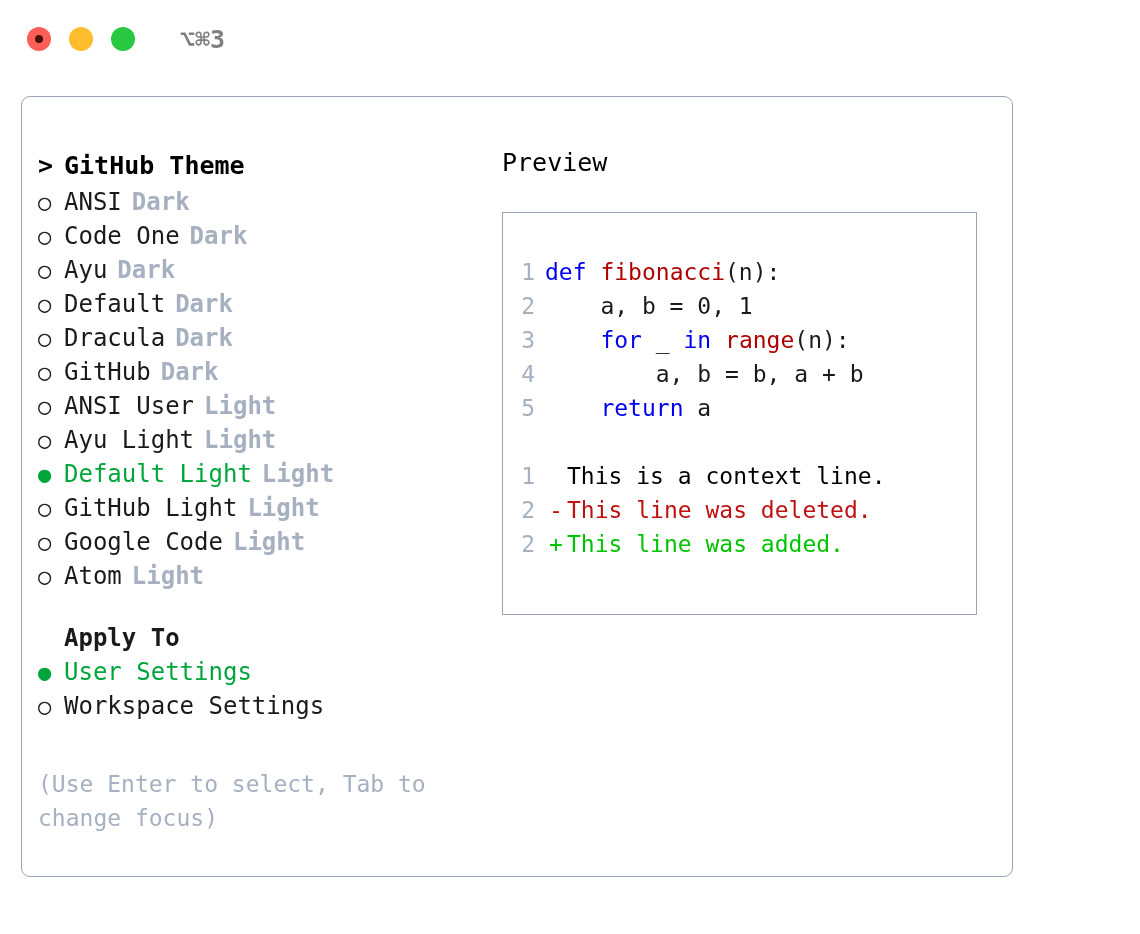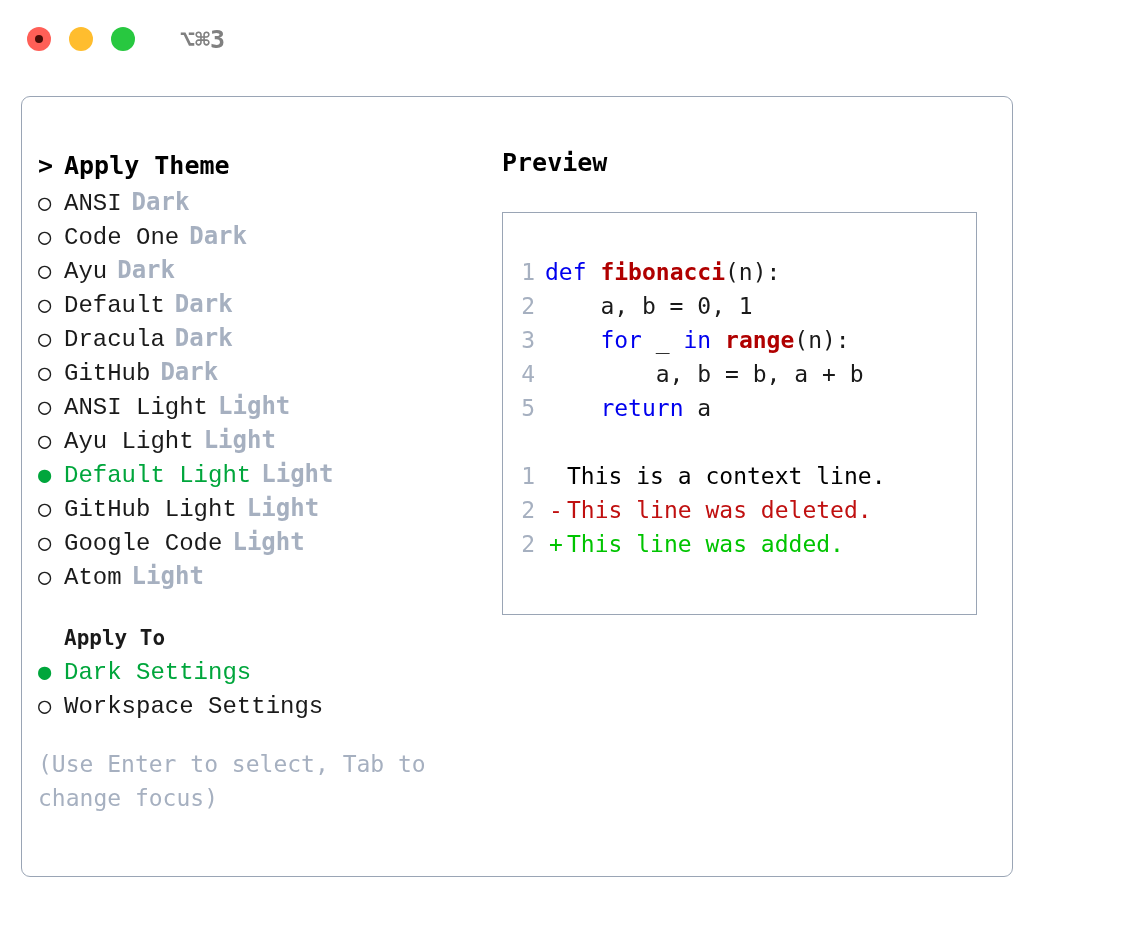--- a/index.html
+++ b/index.html
@@ -103,21 +103,21 @@
   }
   .bullet {
     display: inline-block;
     width: 26px;
     flex: 0 0 26px;
     text-align: left;
     font-size: 22px;
     color: #202020;
   }
   .bullet.sel { color: #00a63c; }
-  .row-label { color: #1a1a1a; font-family: Liberation Mono, monospace; }
+  .row-label { color: #1a1a1a; }
   .row.selected .row-label { color: #00a63c; }
   .row-tag {
     color: #a6b0c0;
     margin-left: 10px;
     font-weight: bold;
   }
 
   .heading {
     display: flex;
     align-items: baseline;
@@ -133,51 +133,51 @@
     width: 26px;
     flex: 0 0 26px;
   }
 
   .section-gap { height: 28px; }
 
   .subheading {
     display: flex;
     align-items: baseline;
     height: 34px;
-    font-size: 21px;
+    font-size: 24px;
     line-height: 34px;
     font-weight: bold;
     color: #1a1a1a;
     white-space: pre;
   }
   .subheading .spacer {
     display: inline-block;
     width: 26px;
     flex: 0 0 26px;
   }
 
   .hint {
-    margin-top: 24px;
+    margin-top: 44px;
     width: 400px;
     font-size: 23px;
     line-height: 34px;
     color: #a6b0c0;
   }
 
   
   .right-col {
     position: absolute;
     left: 480px;
     top: 50px;
     width: 500px;
   }
   .preview-title {
     font-size: 25px;
     line-height: 32px;
-    font-weight: bold;
+    font-weight: normal;
     color: #000000;
   }
   .preview-box {
     margin-top: 33px;
     width: 475px;
     height: 403px;
     border: 1.5px solid #9aa5b5;
     background: #ffffff;
     box-sizing: border-box;
     padding: 42px 0 0 0;
@@ -195,21 +195,21 @@
     flex: 0 0 42px;
     width: 42px;
     text-align: right;
     color: #a6b0c0;
     padding-right: 10px;
     box-sizing: border-box;
   }
   .code-text { color: #1a1a1a; }
 
   .kw  { color: #0000ee; text-align: right; }
-  .fn  { color: #b00000; font-weight: bold; }
+  .fn  { color: #b00000; }
   .pl  { color: #1a1a1a; }
 
   .blank-line { height: 34px; }
 
   .marker {
     flex: 0 0 22px;
     width: 22px;
     text-align: center;
   }
   .diff-context .code-text { color: #000000; }
@@ -231,47 +231,47 @@
     <div class="shortcut">⌥⌘3</div>
   </div>
 
   <div class="panel">
     <div class="panel-inner">
 
       <div class="left-col">
 
         <div class="heading">
           <span class="caret">&gt;</span>
-          <span>Apply Theme</span>
+          <span>GitHub Theme</span>
         </div>
 
         <div id="theme-list">
             <div class="row"><span class="bullet">○</span><span class="row-label">ANSI</span><span class="row-tag">Dark</span></div>
             <div class="row"><span class="bullet">○</span><span class="row-label">Code One</span><span class="row-tag">Dark</span></div>
             <div class="row"><span class="bullet">○</span><span class="row-label">Ayu</span><span class="row-tag">Dark</span></div>
             <div class="row"><span class="bullet">○</span><span class="row-label">Default</span><span class="row-tag">Dark</span></div>
             <div class="row"><span class="bullet">○</span><span class="row-label">Dracula</span><span class="row-tag">Dark</span></div>
             <div class="row"><span class="bullet">○</span><span class="row-label">GitHub</span><span class="row-tag">Dark</span></div>
-            <div class="row"><span class="bullet">○</span><span class="row-label">ANSI Light</span><span class="row-tag">Light</span></div>
+            <div class="row"><span class="bullet">○</span><span class="row-label">ANSI User</span><span class="row-tag">Light</span></div>
             <div class="row"><span class="bullet">○</span><span class="row-label">Ayu Light</span><span class="row-tag">Light</span></div>
             <div class="row selected"><span class="bullet sel">●</span><span class="row-label">Default Light</span><span class="row-tag">Light</span></div>
             <div class="row"><span class="bullet">○</span><span class="row-label">GitHub Light</span><span class="row-tag">Light</span></div>
             <div class="row"><span class="bullet">○</span><span class="row-label">Google Code</span><span class="row-tag">Light</span></div>
             <div class="row"><span class="bullet">○</span><span class="row-label">Atom</span><span class="row-tag">Light</span></div>
           </div>
 
         <div class="section-gap"></div>
 
         <div class="subheading">
           <span class="spacer"></span>
           <span>Apply To</span>
         </div>
 
         <div id="apply-list">
-            <div class="row selected"><span class="bullet sel">●</span><span class="row-label">Dark Settings</span></div>
+            <div class="row selected"><span class="bullet sel">●</span><span class="row-label">User Settings</span></div>
             <div class="row"><span class="bullet">○</span><span class="row-label">Workspace Settings</span></div>
           </div>
 
         <div class="hint">(Use Enter to select, Tab to change focus)</div>
       </div>
 
       <div class="right-col">
         <div class="preview-title">Preview</div>
 
         <div class="preview-box">

